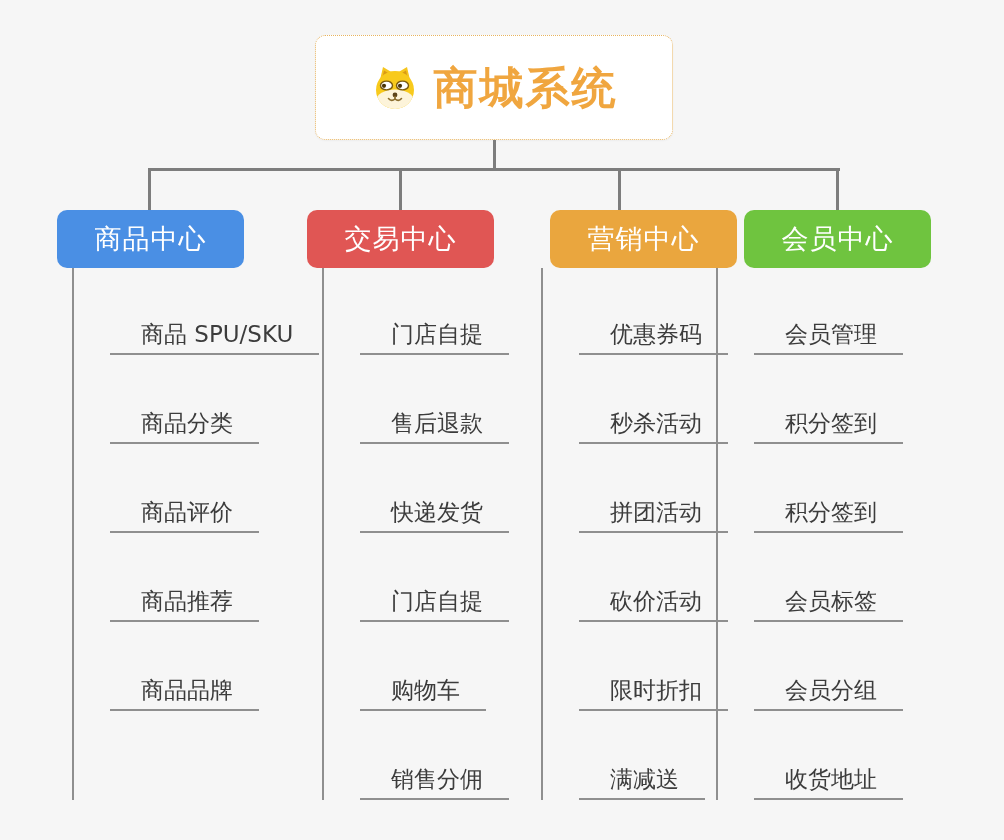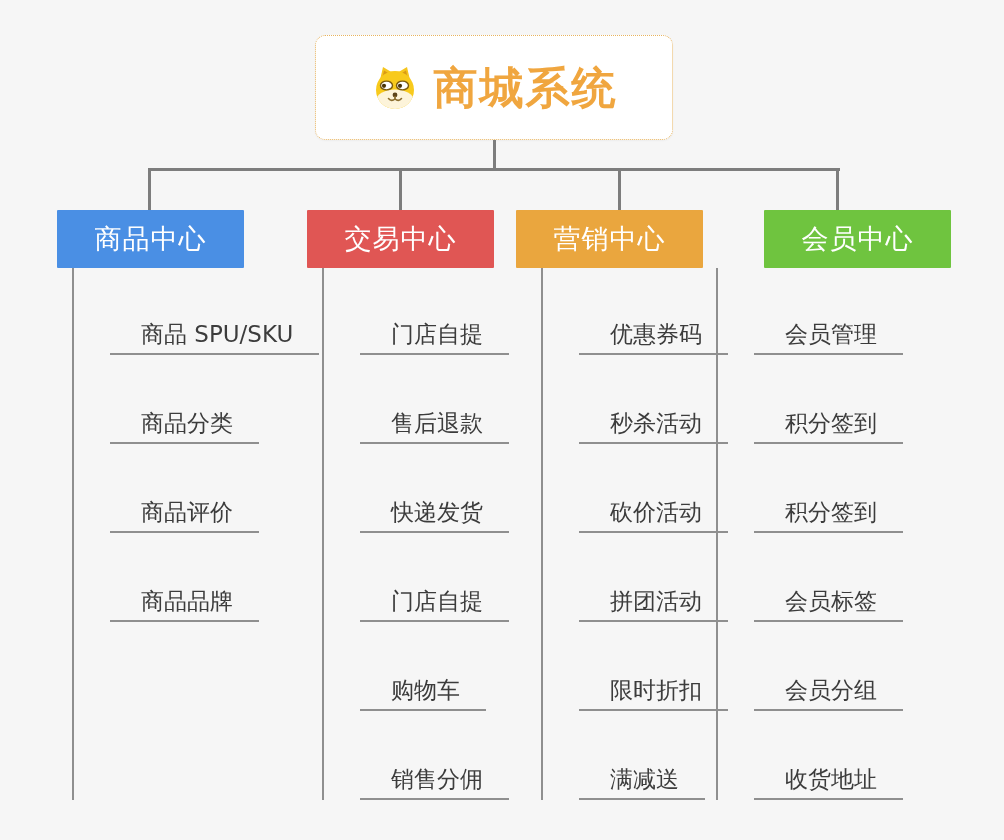--- a/index.html
+++ b/index.html
@@ -38,29 +38,29 @@
   .conn.stem{left:493px;top:140px;width:3px;height:29px;}
   .conn.hline{left:148px;top:168px;width:692px;height:3px;}
   .conn.drop{top:170px;width:3px;height:42px;}
   .conn.drop.d0{left:148px;}
   .conn.drop.d1{left:399px;}
   .conn.drop.d2{left:618px;}
   .conn.drop.d3{left:836px;}
 
   
   .branch-box{
-    position:absolute;top:210px;width:187px;height:58px;border-radius:1px;
+    position:absolute;top:210px;width:187px;height:58px;border-radius:10px;
     display:flex;align-items:center;justify-content:center;
     color:#ffffff;font-size:27px;letter-spacing:1px;white-space:nowrap;
     cursor:pointer;
   }
   .branch-box.b0{left:57px;}
   .branch-box.b1{left:307px;}
-  .branch-box.b2{left:516px;}
-  .branch-box.b3{left:764px;}
+  .branch-box.b2{left:550px;}
+  .branch-box.b3{left:744px;}
 
   
   .children{
     position:absolute;top:268px;height:532px;width:240px;
     border-left:2px solid var(--line);
     display:flex;flex-direction:column;
   }
   .children.c0{left:72px;}
   .children.c1{left:322px;}
   .children.c2{left:541px;}
@@ -123,20 +123,23 @@
     <div class="row">
         <span class="topic">商品 SPU/SKU</span>
       </div>
     <div class="row">
         <span class="topic">商品分类</span>
       </div>
     <div class="row">
         <span class="topic">商品评价</span>
       </div>
     <div class="row">
+        <span class="topic">商品推荐</span>
+      </div>
+    <div class="row">
         <span class="topic">商品品牌</span>
       </div>
   </div>
 
   <div class="children c1">
     <div class="row">
         <span class="topic">门店自提</span>
       </div>
     <div class="row">
         <span class="topic">售后退款</span>
@@ -156,26 +159,26 @@
   </div>
 
   <div class="children c2">
     <div class="row">
         <span class="topic">优惠券码</span>
       </div>
     <div class="row">
         <span class="topic">秒杀活动</span>
       </div>
     <div class="row">
+        <span class="topic">拼团活动</span>
+      </div>
+    <div class="row">
         <span class="topic">砍价活动</span>
       </div>
     <div class="row">
-        <span class="topic">拼团活动</span>
-      </div>
-    <div class="row">
         <span class="topic">限时折扣</span>
       </div>
     <div class="row">
         <span class="topic">满减送</span>
       </div>
   </div>
 
   <div class="children c3">
     <div class="row">
         <span class="topic">会员管理</span>

